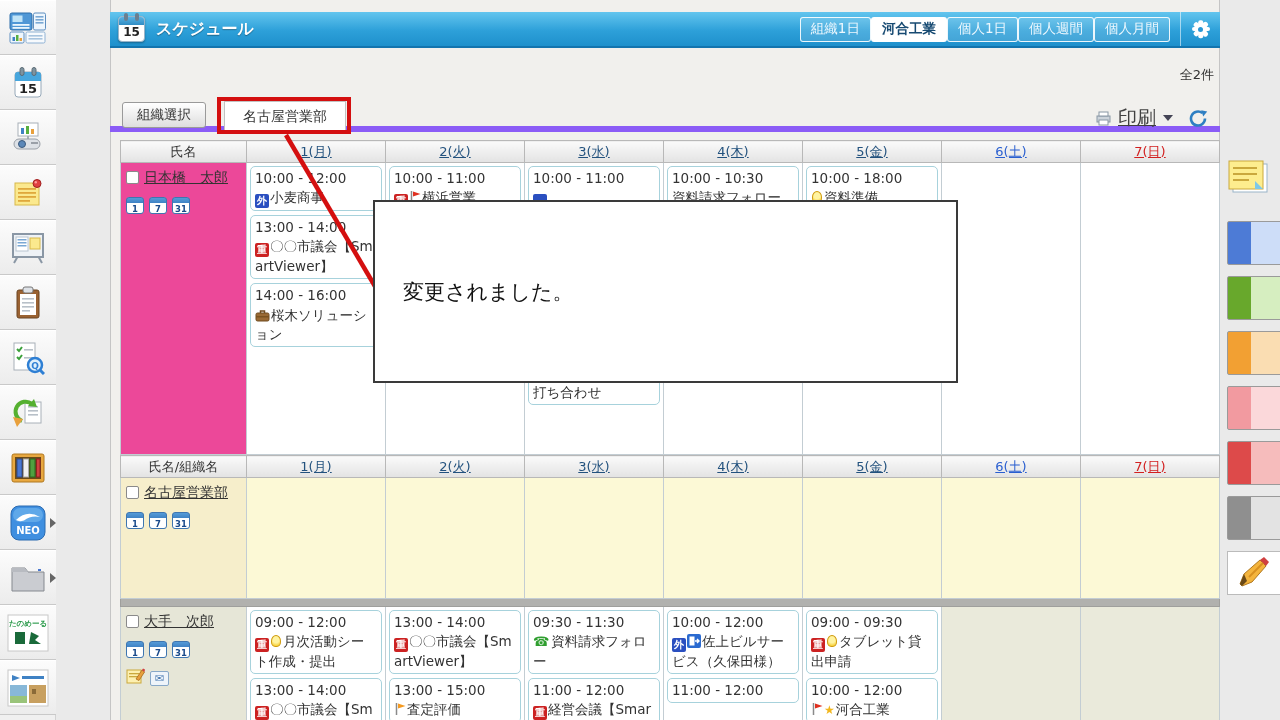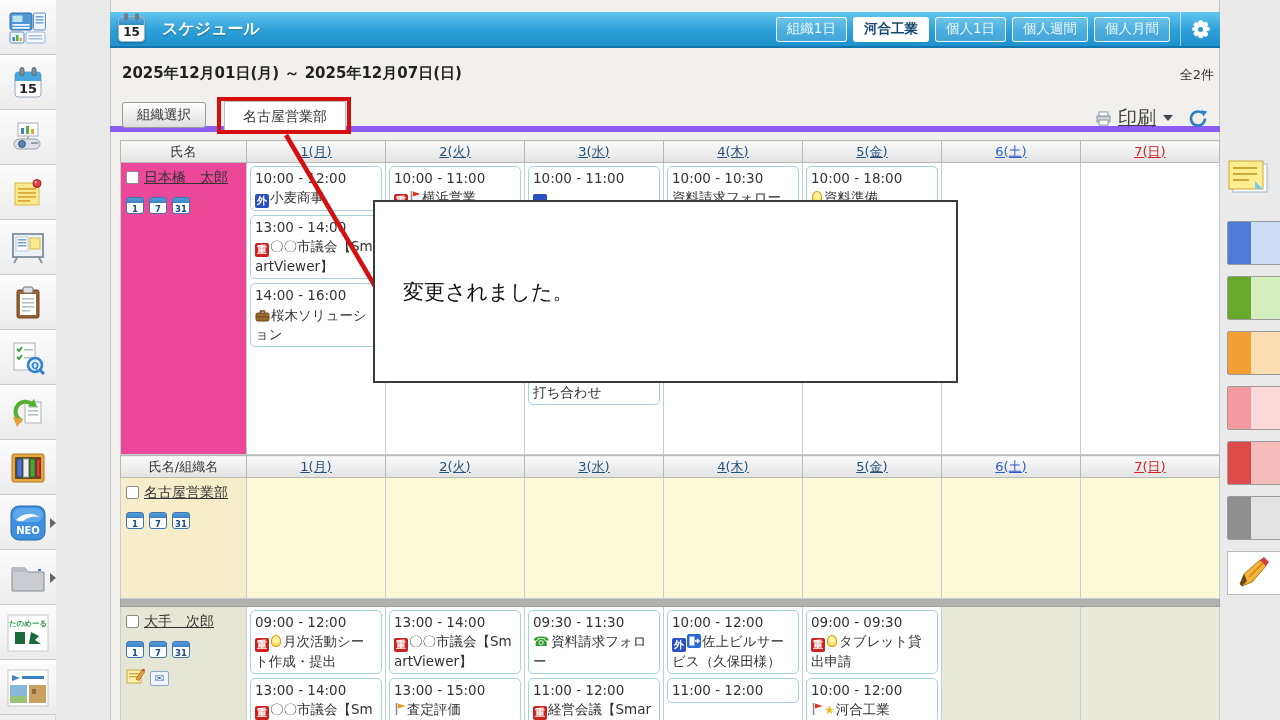--- a/index.html
+++ b/index.html
@@ -18,22 +18,22 @@
   .panel{position:absolute;left:110px;top:0;width:1110px;height:720px;background:#f1f0ed;
          border-left:1px solid #c5c5c5;border-right:1px solid #c5c5c5}
 
   .appbar{position:absolute;left:110px;top:12px;width:1110px;height:36px;display:flex;align-items:center;
           background:linear-gradient(180deg,#63c5ee,#2da0d9 55%,#1e90cc);border-bottom:2px solid #1374ae;padding-left:8px;z-index:5}
   .appcal{width:27px;height:26px;background:#fff;border:1px solid #9ab4c8;border-radius:4px;position:relative;flex:none;
           box-shadow:0 1px 2px rgba(0,0,0,.3)}
   .appcal .band{position:absolute;left:0;top:0;width:100%;height:8px;background:linear-gradient(#5ab4e4,#2f8cc4);border-radius:3px 3px 0 0}
   .appcal .ring{position:absolute;top:-4px;width:4px;height:8px;background:#6b7f90;border-radius:2px}
   .appcal .num{position:absolute;left:0;top:8px;width:100%;text-align:center;font-size:12px;font-weight:bold;color:#222}
-  .apptitle{color:#fff;font-size:16px;font-weight:bold;margin-left:17px;text-shadow:0 1px 1px rgba(0,0,0,.35)}
-  .vtgroup{margin-left:auto;display:flex;gap:6px;align-items:flex-end}
+  .apptitle{color:#fff;font-size:16px;font-weight:bold;margin-left:11px;text-shadow:0 1px 1px rgba(0,0,0,.35)}
+  .vtgroup{margin-left:auto;display:flex;align-items:flex-end}
   .vt{height:25px;padding:0 10px;border-radius:3px;border:1px solid rgba(255,255,255,.9);
       background:rgba(255,255,255,.15);color:#eef8fe;font-size:13.5px;cursor:pointer;font-family:inherit}
   .vt.active{background:#fff;color:#174a72;font-weight:bold}
   .gearbox{width:40px;height:34px;margin-left:10px;border-left:1px solid rgba(255,255,255,.55);
            display:flex;align-items:center;justify-content:center}
   .gear{position:relative;width:20px;height:20px}
   .gear i{position:absolute;left:1px;top:7.75px;width:18px;height:4.5px;background:#fff;border-radius:2px}
   .gear .c{position:absolute;left:4px;top:4px;width:12px;height:12px;background:#fff;border-radius:50%}
   .gear .h{position:absolute;left:7.5px;top:7.5px;width:5px;height:5px;background:#2a97d4;border-radius:50%}
 
@@ -290,21 +290,20 @@
           <i style="transform:rotate(45deg)"></i>
         <i style="transform:rotate(90deg)"></i>
           <i style="transform:rotate(135deg)"></i>
         <span class="c"></span>
           <span class="h"></span>
       </div>
     </div>
   </div>
 
   <div class="datebar">
-    <div class="drange">2025年12月01日(月) ～ 2025年12月07日(日)</div>
     <div class="dcount">全2件</div>
   </div>
 
   <div class="tabbar">
     <button class="orgsel">組織選択</button>
     <div class="orgtab">名古屋営業部</div>
     <div class="printgrp">
       <svg width="17" height="15">
         <rect x="2" y="5" width="13" height="6" fill="#cdd4db" stroke="#8a97a5"></rect>
         <rect x="4" y="1" width="9" height="4" fill="#fff" stroke="#8a97a5"></rect>

